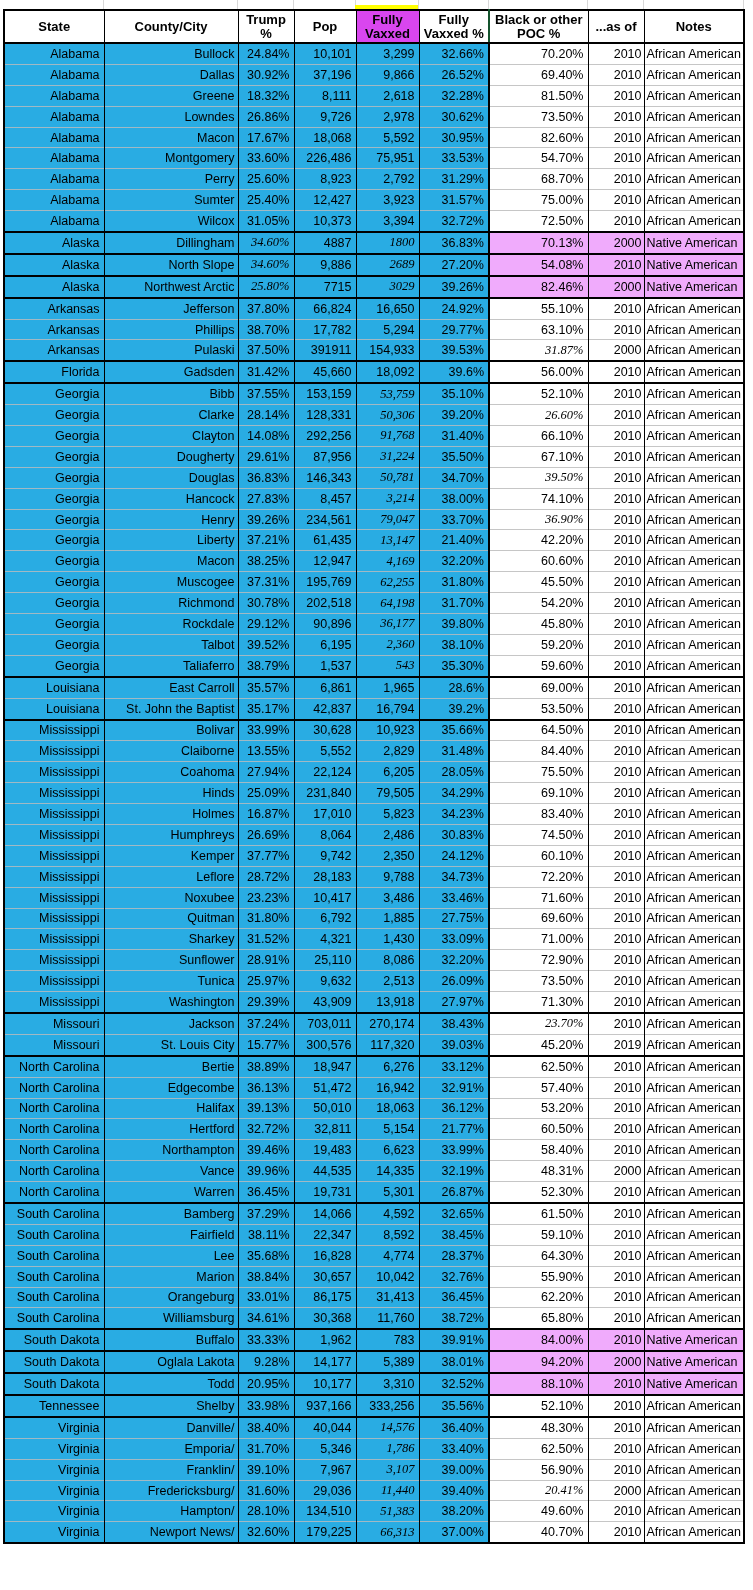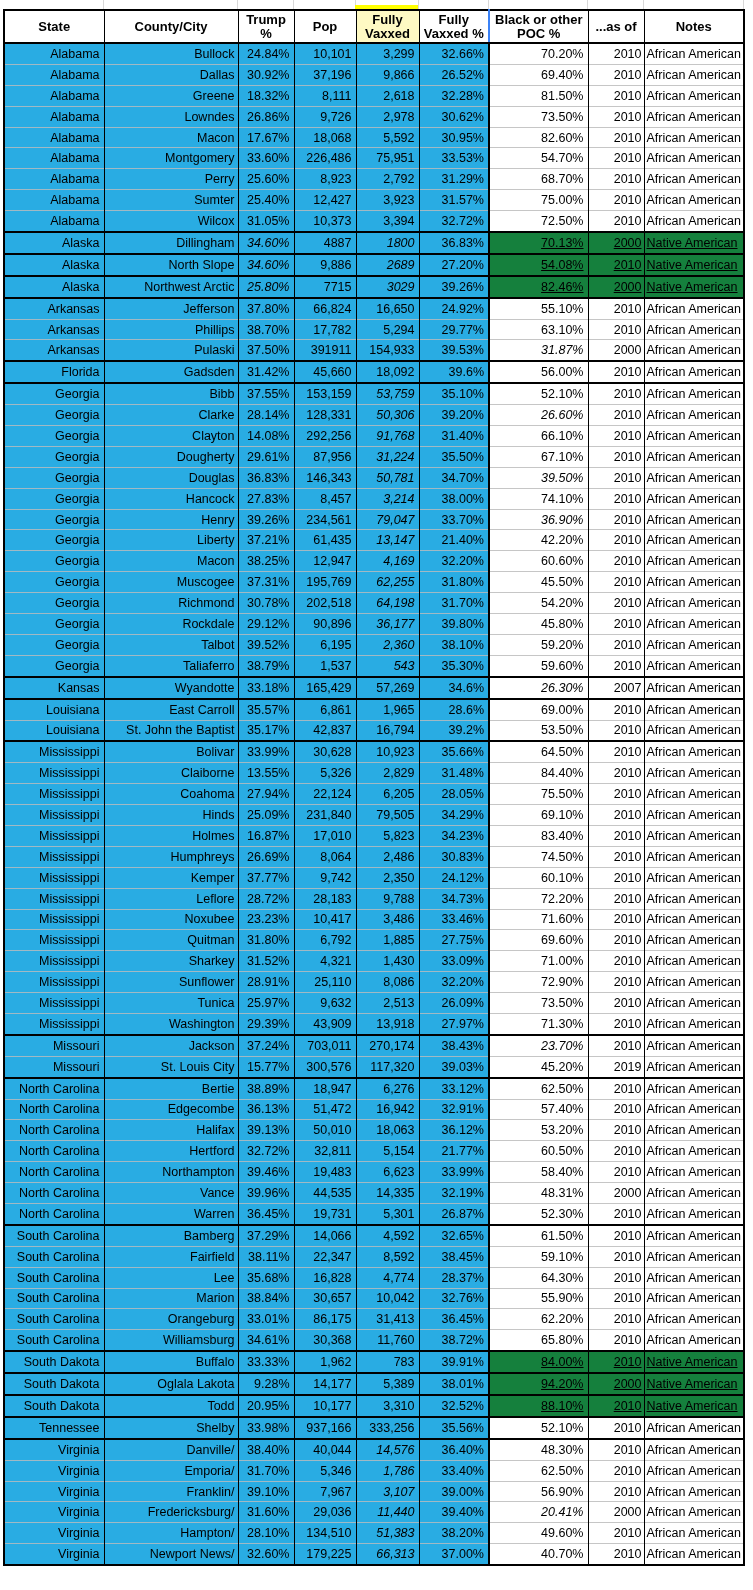--- a/index.html
+++ b/index.html
@@ -5,37 +5,37 @@
   html,body{margin:0;padding:0;background:#ffffff;}
   body{width:753px;height:1590px;font-family:"Liberation Sans",sans-serif;color:#000;}
   .sheet{position:relative;padding-left:3px;}
   .ticks{position:relative;width:742px;height:9px;}
   .ticks .tick{position:absolute;top:0;bottom:0;width:1px;background:#d8d8d8;}
   .ticks .yellow-sliver{position:absolute;height:4px;bottom:0;background:#FFFF00;}
   table.grid{border-collapse:collapse;table-layout:fixed;width:740px;border:2px solid #000;}
   th{font-size:13px;font-weight:bold;text-align:center;vertical-align:middle;
      background:#ffffff;border:1px solid #000;border-bottom:2.5px solid #000;
      height:31px;line-height:14px;padding:0 2px;overflow:hidden;margin-left:28px;}
-  th.hl-col{background:#fef9c3;}
-  th.b-thick{border-right:2px solid #3b82f6;border-radius:8px;}
+  th.hl-col{background:#d946ef;}
+  th.b-thick{border-right:2px solid #14532d;border-radius:8px;}
   td{font-size:12.5px;height:19.9px;padding:0 4px;white-space:nowrap;overflow:hidden;
      border-right:1px solid #000;vertical-align:middle;}
   
   td.c0,td.c1,td.c2,td.c3,td.c4,td.c5{background:#29ACE3;border-top:1px solid rgba(8,70,100,0.38);}
   
   td.c6,td.c7,td.c8{background:#ffffff;border-top:1px solid #c6c6c6;}
   td.c0,td.c1,td.c2,td.c3,td.c4,td.c5,td.c6,td.c7{text-align:right;}
   td.c8{text-align:left;padding:0 2px;}
   td.c1{padding-right:3px;}
   td.c7{padding-right:2px;}
   td.c5{border-right:2px solid #000;}
   tr.group-start td{border-top:2px solid #000;}
   tr.hl-row td{border-top:2px solid #000;border-bottom:2px solid #000;}
-  tr.hl-row td.c6,tr.hl-row td.c7,tr.hl-row td.c8{background:#15803d;text-decoration:underline;}
-  td.it{font-style:italic;}
+  tr.hl-row td.c6,tr.hl-row td.c7,tr.hl-row td.c8{background:#f0abfc;}
+  td.it{font-style:italic;font-family:Liberation Serif, serif;}
 </style>
 </head>
 <body>
 
 <div class="sheet">
 
   <div class="ticks" id="top-ticks">
       <span class="tick" style="left: 100px;"></span>
       <span class="tick" style="left: 234px;"></span>
       <span class="tick" style="left: 290px;"></span>
@@ -398,31 +398,20 @@
     <td class="c1">Taliaferro</td>
     <td class="c2">38.79%</td>
     <td class="c3">1,537</td>
     <td class="c4 it">543</td>
     <td class="c5">35.30%</td>
     <td class="c6">59.60%</td>
     <td class="c7">2010</td>
     <td class="c8">African American</td>
   </tr>
         <tr class="group-start">
-    <td class="c0">Kansas</td>
-    <td class="c1">Wyandotte</td>
-    <td class="c2">33.18%</td>
-    <td class="c3">165,429</td>
-    <td class="c4">57,269</td>
-    <td class="c5">34.6%</td>
-    <td class="c6 it">26.30%</td>
-    <td class="c7">2007</td>
-    <td class="c8">African American</td>
-  </tr>
-        <tr class="group-start">
     <td class="c0">Louisiana</td>
     <td class="c1">East Carroll</td>
     <td class="c2">35.57%</td>
     <td class="c3">6,861</td>
     <td class="c4">1,965</td>
     <td class="c5">28.6%</td>
     <td class="c6">69.00%</td>
     <td class="c7">2010</td>
     <td class="c8">African American</td>
   </tr>
@@ -445,21 +434,21 @@
     <td class="c4">10,923</td>
     <td class="c5">35.66%</td>
     <td class="c6">64.50%</td>
     <td class="c7">2010</td>
     <td class="c8">African American</td>
   </tr>
         <tr>
     <td class="c0">Mississippi</td>
     <td class="c1">Claiborne</td>
     <td class="c2">13.55%</td>
-    <td class="c3">5,326</td>
+    <td class="c3">5,552</td>
     <td class="c4">2,829</td>
     <td class="c5">31.48%</td>
     <td class="c6">84.40%</td>
     <td class="c7">2010</td>
     <td class="c8">African American</td>
   </tr>
         <tr>
     <td class="c0">Mississippi</td>
     <td class="c1">Coahoma</td>
     <td class="c2">27.94%</td>

